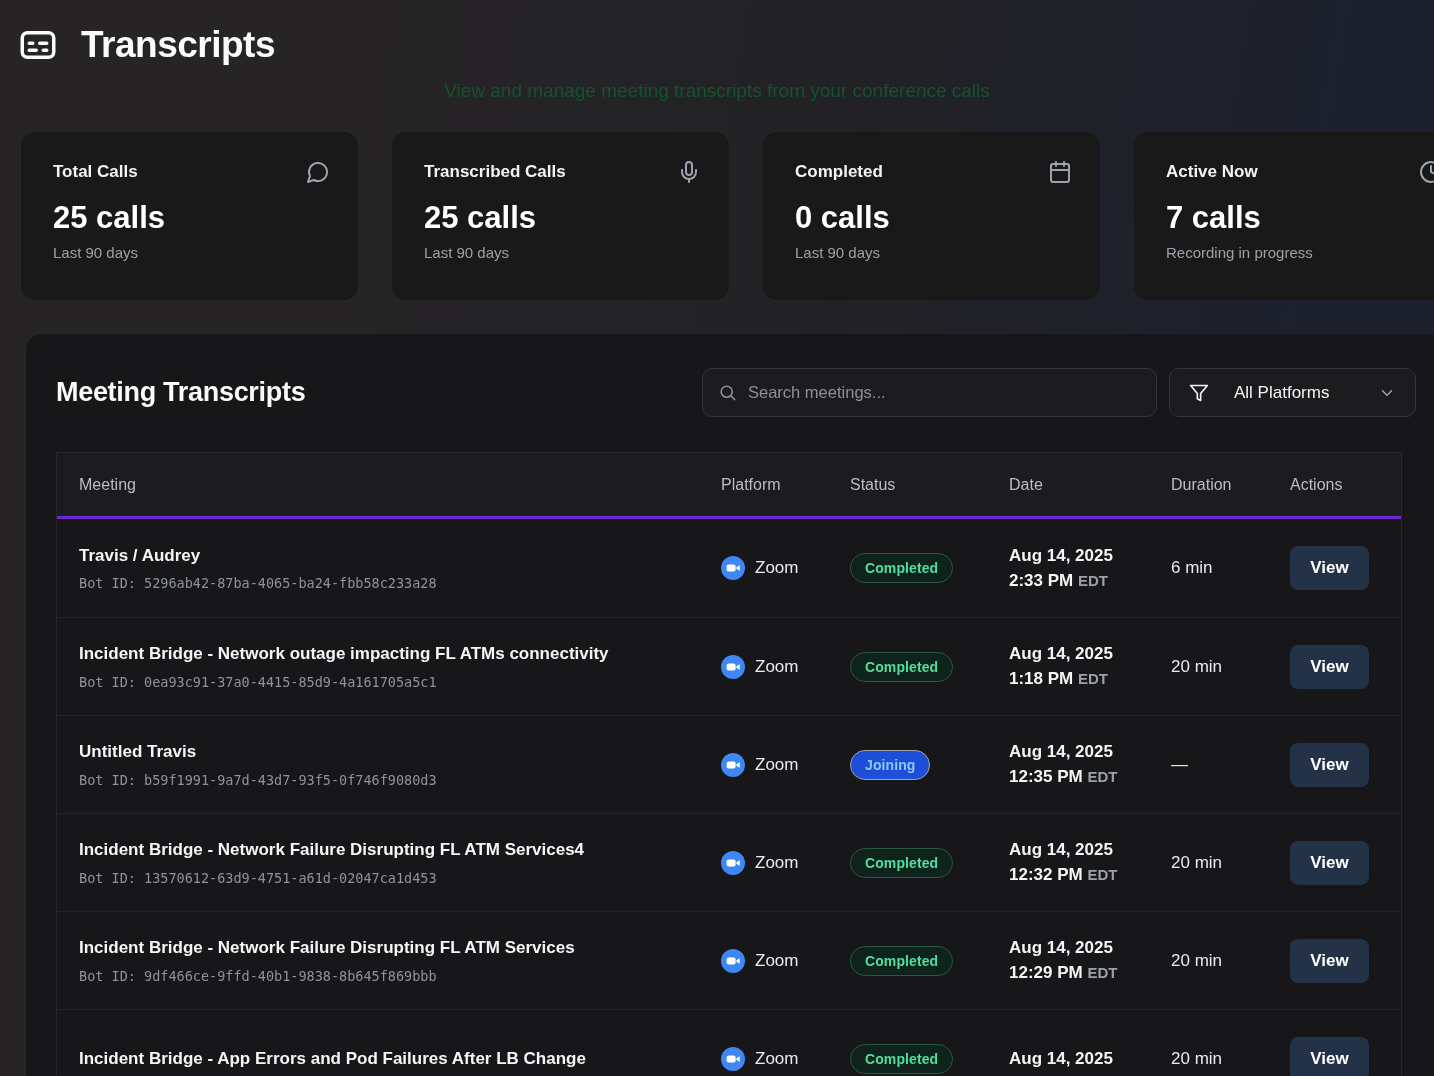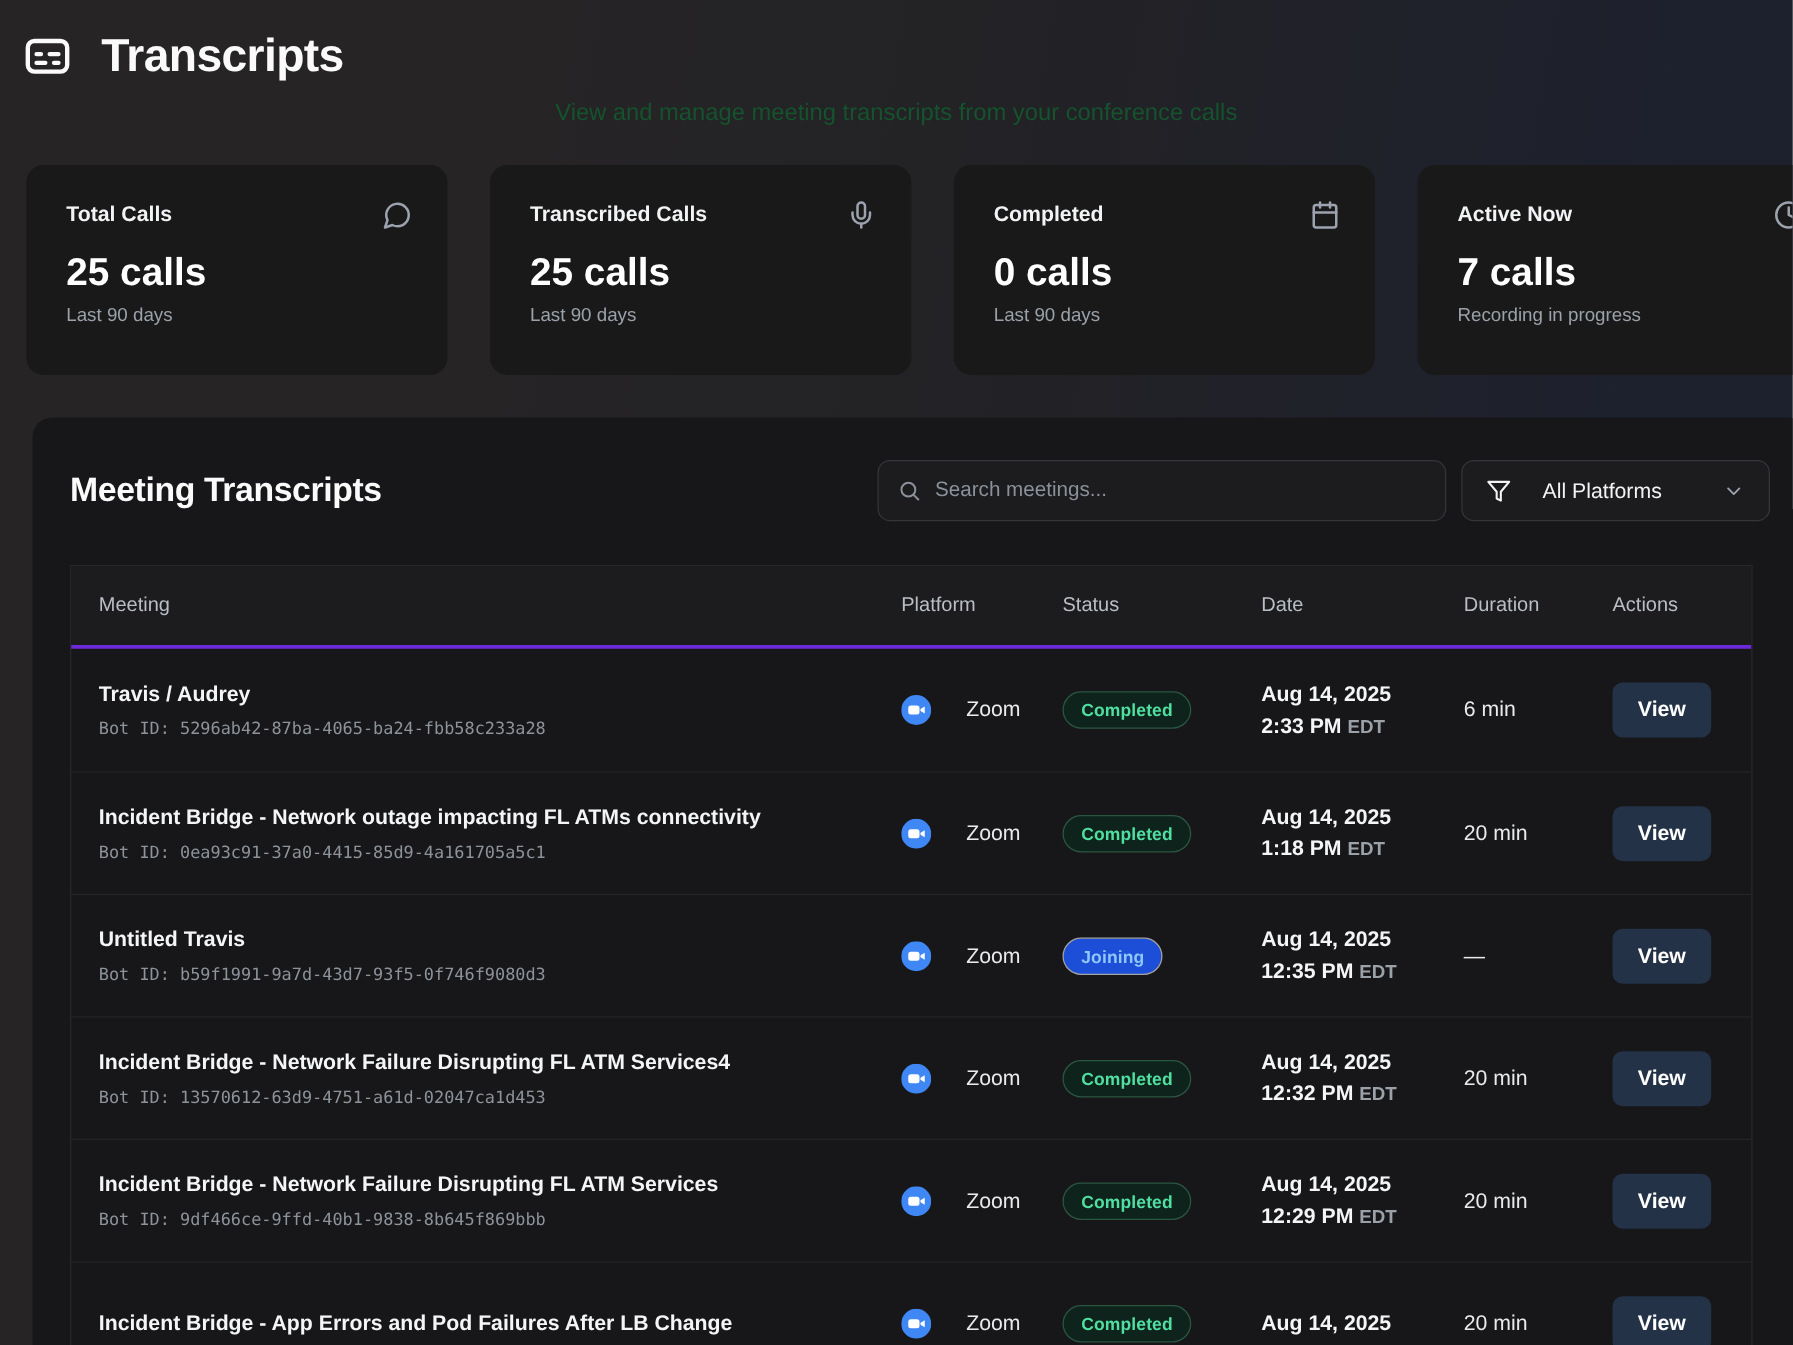--- a/index.html
+++ b/index.html
@@ -60,21 +60,21 @@
   
   .table { margin-top:35px; width:1346px; border:1px solid #28282c; border-bottom:none; }
   .tgrid { display:grid; grid-template-columns:664px 129px 159px 162px 119px auto; align-items:center; }
   .thead { height:66px; background:#1c1b1e; border-bottom:3px solid #6d28d9; color:#b9bec6; font-size:16px; font-weight:500; }
   .thead .cell-meeting { padding-left:22px; }
   .trow { height:98px; }
   .trow + .trow { border-top:1px solid #242428; }
   .cell-meeting { padding-left:22px; padding-right:30px; }
   .meeting-title { font-size:17px; font-weight:700; color:#f4f5f6; line-height:1.25; }
   .bot-id { margin-top:9px; font-family:"DejaVu Sans Mono", monospace; font-size:13.5px; color:#8d939b; }
-  .cell-platform { display:flex; align-items:center; gap:28px; }
+  .cell-platform { display:flex; align-items:center; gap:10px; }
   .zoom-icon { width:24px; height:24px; flex:0 0 auto; }
   .platform-label { font-size:17px; color:#e8eaec; }
   .badge {
     display:inline-flex; align-items:center; padding:6px 14px; border-radius:999px;
     font-size:14px; font-weight:700; letter-spacing:0.1px;
   }
   .badge-completed { color:#50dfa0; background:#0d231b; border:1px solid #2b5742; }
   .badge-joining  { color:#8fc7f7; background:#1d4ed8; border:1px solid #a3a3a3; }
   .date-line1 { font-size:17px; font-weight:700; color:#f4f5f6; }
   .date-line2 { margin-top:5px; font-size:17px; font-weight:700; color:#f4f5f6; }

